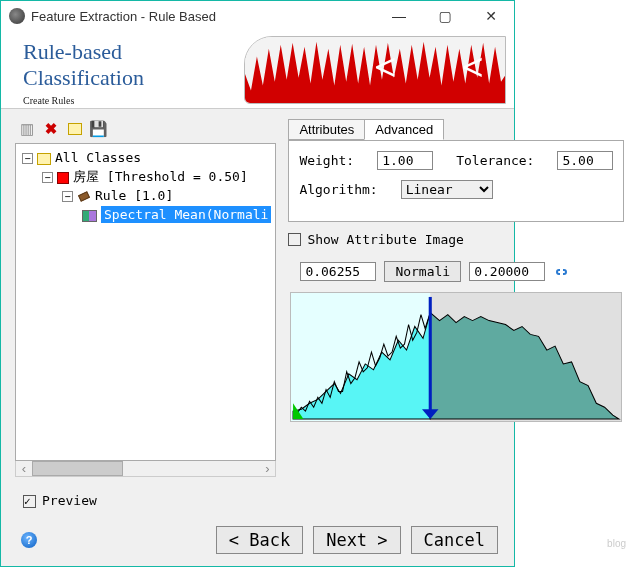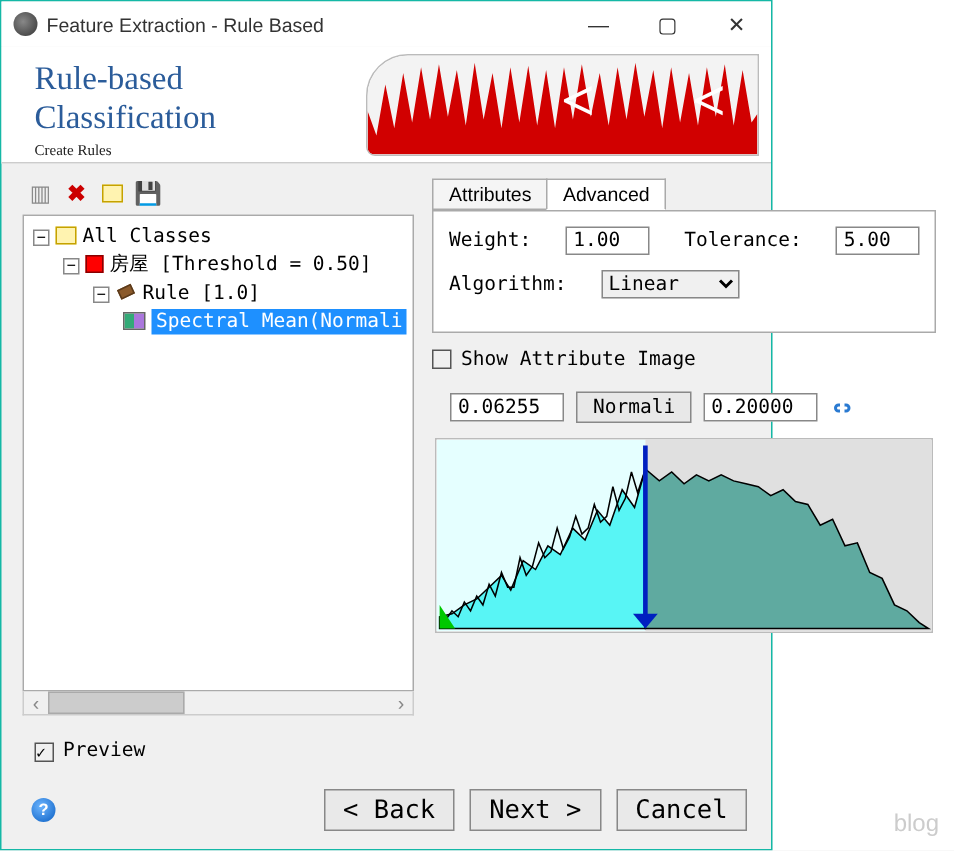--- a/index.html
+++ b/index.html
@@ -48,21 +48,21 @@
   .chk.checked::after{content:"✓";display:block;line-height:11px;font-size:11px;}
   .range-row { display:flex; align-items:center; gap:8px; margin:4px 0 4px 12px; }
   .range-row input{ width:76px; border:1px solid #888; padding:1px 4px; font-family:"SimSun",monospace; font-size:13px;}
   .btn-invert { border:1px solid #888; background:#e8e8e8; padding:2px 10px; font-family:"SimSun",monospace; font-size:13px; cursor:pointer;}
   .link-icon{width:16px;height:16px;display:inline-block;}
   .histogram { border:1px solid #bbb; height:130px; margin:6px 2px 2px 2px; background:#fff; position:relative; overflow:hidden;}
   .bottom-bar { padding:8px 16px 12px 16px; display:flex; align-items:center; }
   .btnrow { margin-left:auto; display:flex; gap:10px; }
   .dlgbtn { min-width:74px; padding:3px 12px; border:1px solid #888; background:#e9e9e9; font-family:"SimSun","Segoe UI",monospace; font-size:17px; cursor:pointer;}
   .help-icon{width:16px;height:16px;border-radius:50%;background:radial-gradient(circle at 40% 35%,#6cb5ff,#0a5ec2);color:#fff;display:inline-flex;align-items:center;justify-content:center;font-size:11px;font-weight:bold;margin:0 0 0 4px;}
-  .watermark{position:absolute;right:10px;bottom:8px;color:#ccc;font-size:16px;pointer-events:none;}
+  .watermark{position:absolute;right:10px;bottom:18px;color:#ccc;font-size:10px;pointer-events:none;}
 </style>
 </head>
 <body>
 
 <div class="window">
   <div class="titlebar">
     <span class="ticon"></span>
     <span>Feature Extraction - Rule Based</span>
     <span class="spacer"></span>
     <div class="sysbtn">—</div>

